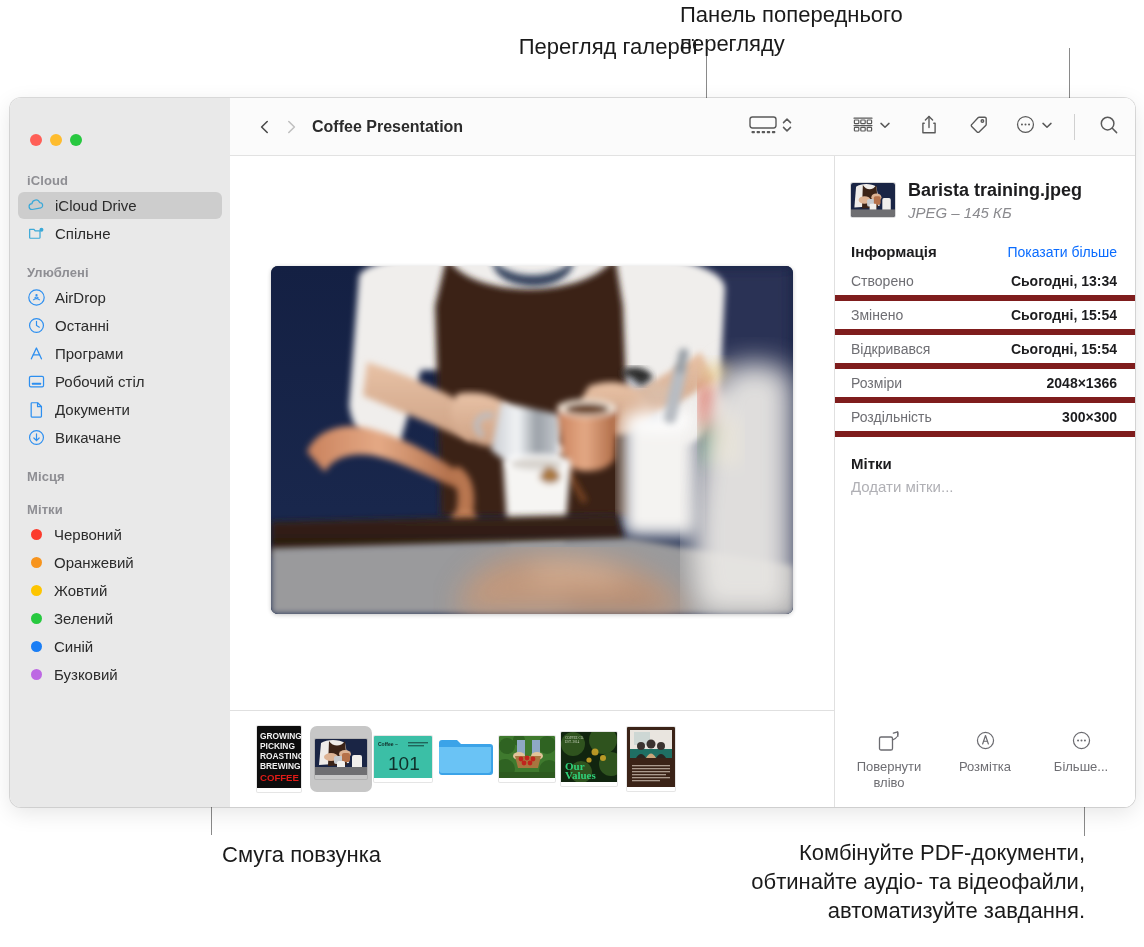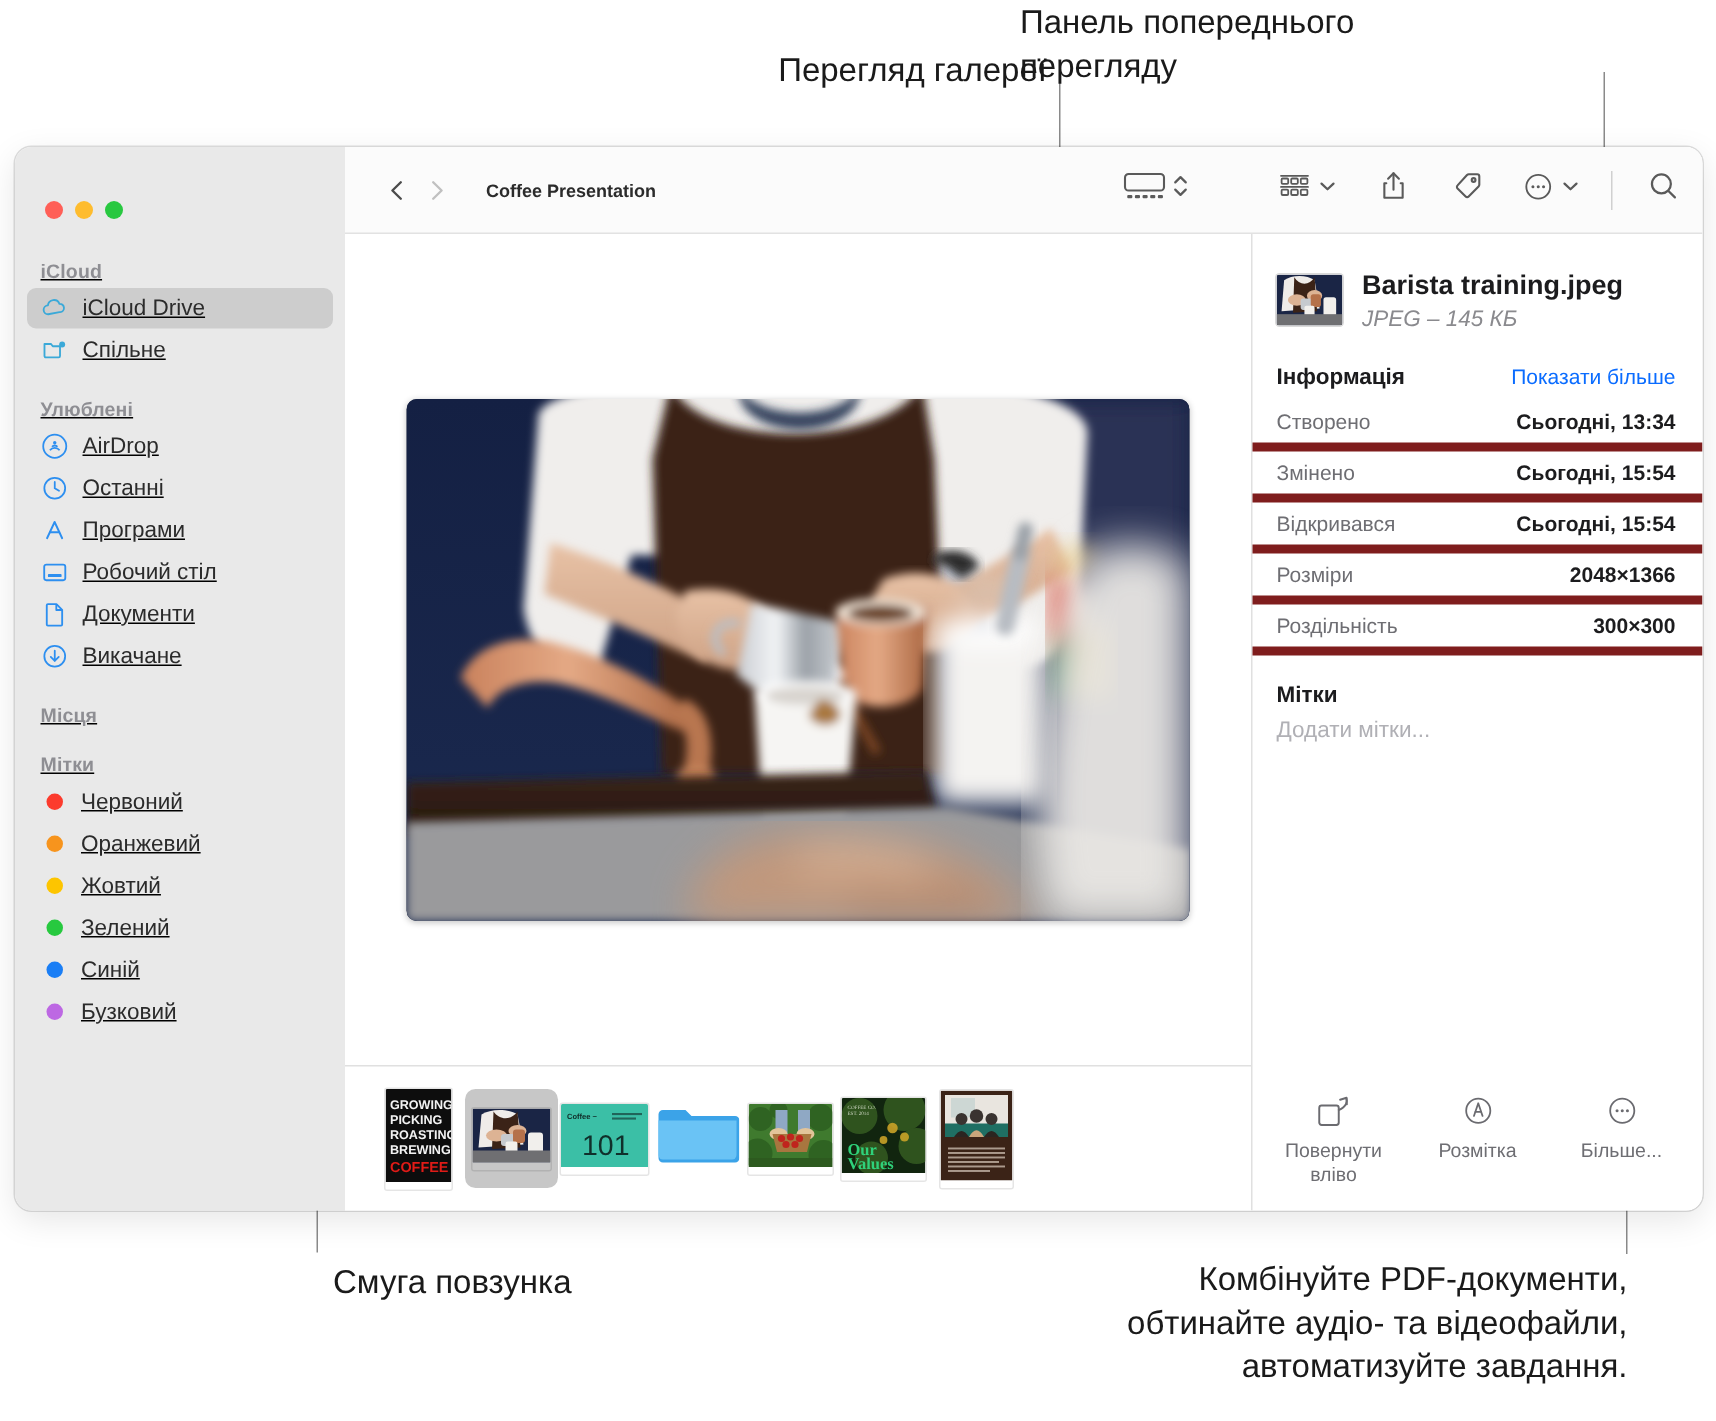--- a/index.html
+++ b/index.html
@@ -75,21 +75,20 @@
   }
 
   
   #sidebar {
     width: 220px;
     flex: 0 0 220px;
     background: #e9e9e9;
     padding-top: 16px;
     position: relative;
     font-size: 15px;
-    text-decoration: underline;
   }
   #traffic-lights {
     display: flex;
     gap: 8px;
     padding: 19px 0 0 20px;
     height: 14px;
     align-items: center;
   }
   .tl { width: 12px; height: 12px; border-radius: 50%; }
   .tl-close { background: #ff5f57; }
@@ -156,24 +155,24 @@
     padding: 0 14px 0 22px;
     gap: 0;
   }
   .tb-nav {
     width: 26px; height: 26px;
     display: flex; align-items: center; justify-content: center;
     color: #4b4b4b;
   }
   .tb-nav.disabled { color: #c0c0c0; }
   #window-title {
-    font-size: 12px;
+    font-size: 16px;
     font-weight: 700;
     color: #2b2b2b;
-    margin-left: 20px;
+    margin-left: 8px;
     white-space: nowrap;
   }
   .tb-spacer { flex: 1 1 auto; }
   .tb-btn {
     display: flex;
     align-items: center;
     justify-content: center;
     color: #5a5a5a;
     height: 28px;
     gap: 3px;

